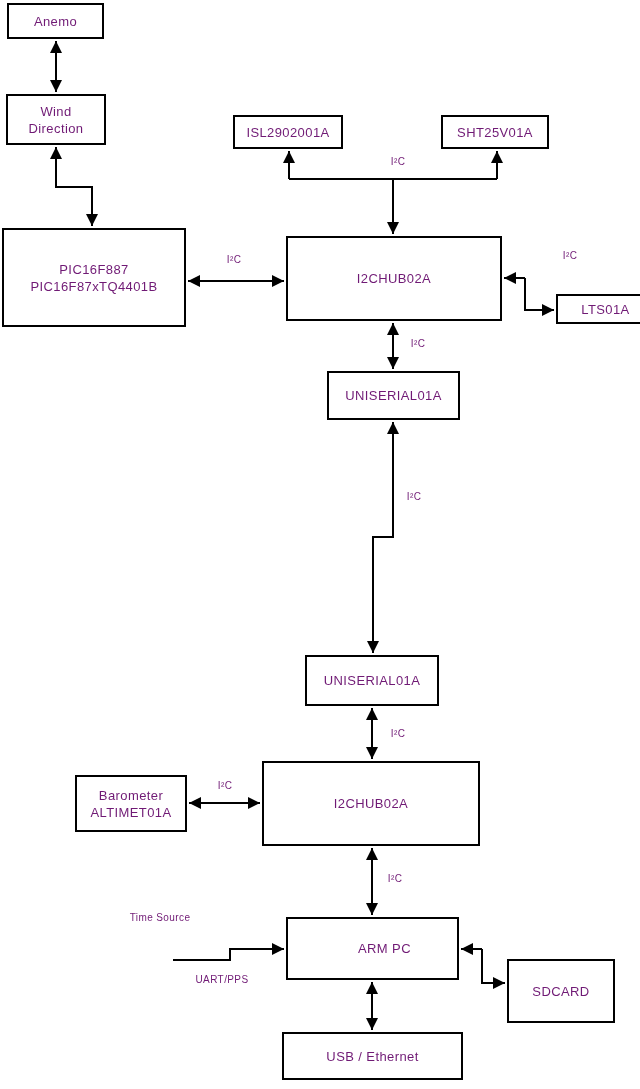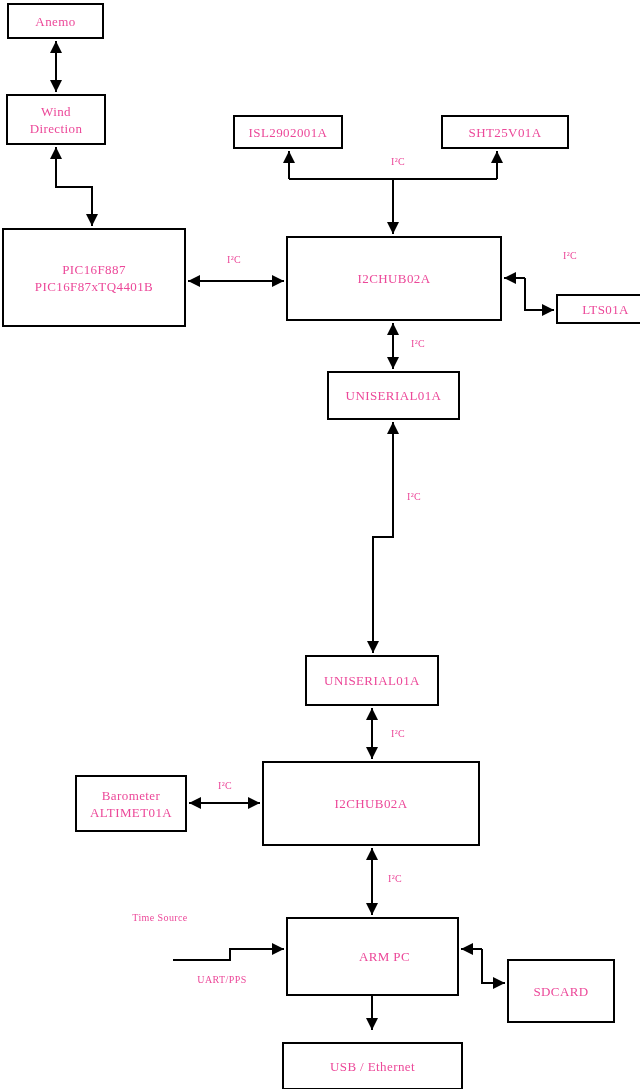--- a/index.html
+++ b/index.html
@@ -1,47 +1,47 @@
 <!DOCTYPE html>
 <html><head>
 <meta charset="utf-8">
 <style>
   html,body{margin:0;padding:0;background:#ffffff;}
   .canvas{
     position:relative;width:640px;height:1089px;background:#ffffff;
-    font-family:Liberation Serif, serif;color:#ec4899;
+    font-family:Liberation Sans, sans-serif;color:#701a75;
     overflow:hidden;
   }
   .wires{position:absolute;left:0;top:0;z-index:0;}
   .node{
     position:absolute;box-sizing:border-box;background:#ffffff;
     border:2px solid #000000;display:flex;align-items:center;justify-content:center;
     text-align:center;z-index:1;font-size:13px;line-height:17px;
     letter-spacing:0.4px;white-space:pre-line;
   }
   .elabel{
     position:absolute;transform:translate(-50%,-50%);z-index:2;
     font-size:10px;white-space:nowrap;letter-spacing:0.4px;
   }
   
   .n-anemo      {left:7px;  top:3px;   width:97px;  height:36px;}
   .n-wind       {left:6px;  top:94px;  width:100px; height:51px;}
   .n-pic        {left:2px;  top:228px; width:184px; height:99px;text-align:center;}
   .n-isl        {left:233px;top:115px; width:110px; height:34px;}
-  .n-sht        {left:441px;top:115px; width:128px; height:34px;}
+  .n-sht        {left:441px;top:115px; width:108px; height:34px;}
   .n-hub1       {left:286px;top:236px; width:216px; height:85px;}
   .n-lts        {left:556px;top:294px; width:99px;  height:30px;}
   .n-uniserial1 {left:327px;top:371px; width:133px; height:49px;}
   .n-uniserial2 {left:305px;top:655px; width:134px; height:51px;}
   .n-hub2       {left:262px;top:761px; width:218px; height:85px;}
   .n-baro       {left:75px; top:775px; width:112px; height:57px;}
   .n-gps        {left:67px; top:936px; width:106px; height:46px;}
-  .n-armpc      {left:286px;top:917px; width:173px; height:79px;padding-left:24px;}
+  .n-armpc      {left:286px;top:917px; width:173px; height:63px;padding-left:24px;}
   .n-sdcard     {left:507px;top:959px; width:108px; height:64px;}
-  .n-usb        {left:282px;top:1032px;width:181px; height:48px;margin-top:10px;}
+  .n-usb        {left:282px;top:1032px;width:181px; height:48px;}
   
   .l-i2c-topbus {left:398px;top:161px;}
   .l-i2c-pic    {left:234px;top:259px;}
   .l-i2c-lts    {left:570px;top:255px;}
   .l-i2c-u1     {left:418px;top:343px;}
   .l-i2c-long   {left:414px;top:496px;}
   .l-i2c-u2     {left:398px;top:733px;}
   .l-i2c-baro   {left:225px;top:785px;}
   .l-i2c-arm    {left:395px;top:878px;}
   .l-timesource {left:120px;top:917px;margin-left:40px;}

